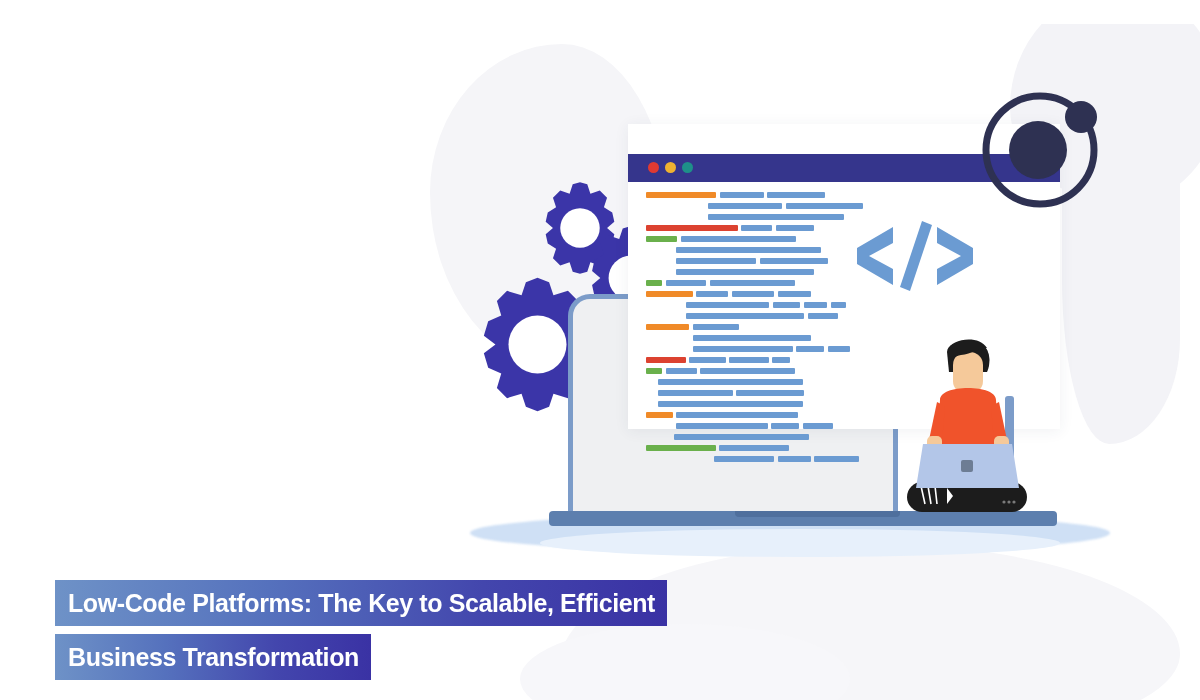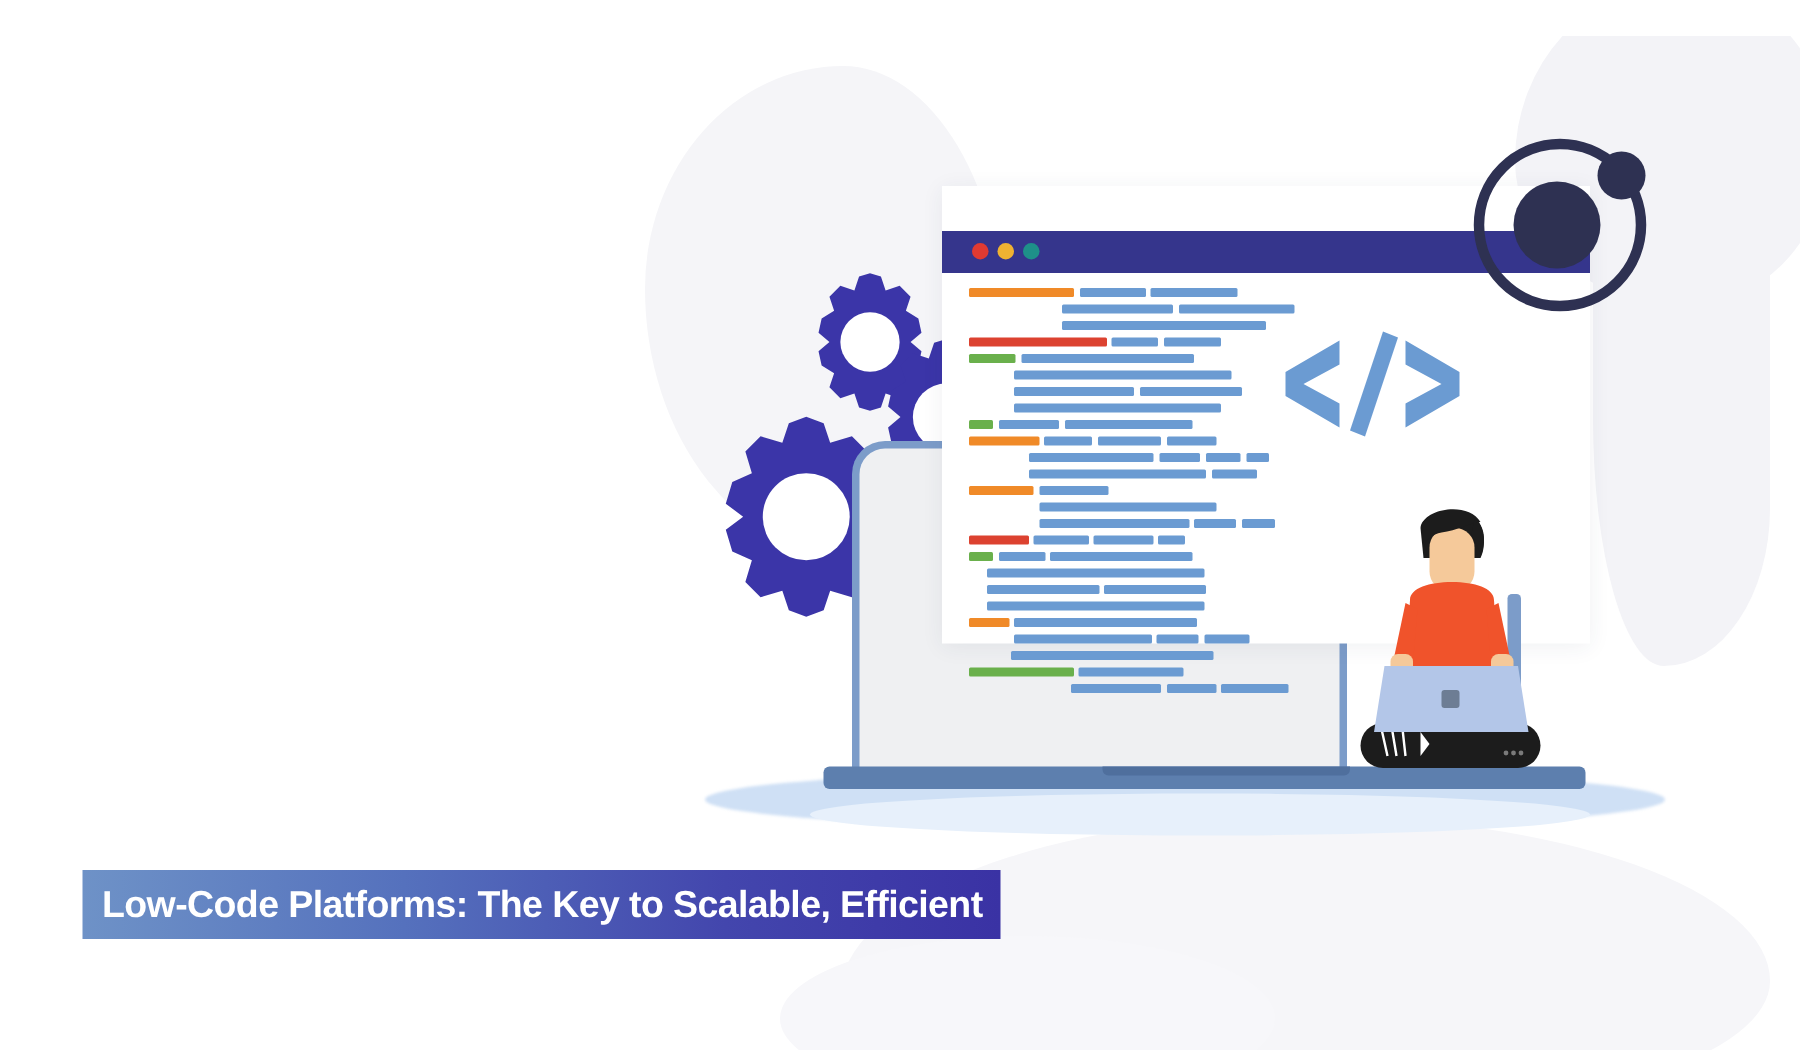--- a/index.html
+++ b/index.html
@@ -269,15 +269,16 @@
     <circle cx="109" cy="166" r="1.6" fill="#7a7a7a"></circle>
     <circle cx="114" cy="166" r="1.6" fill="#7a7a7a"></circle>
     <circle cx="119" cy="166" r="1.6" fill="#7a7a7a"></circle>
 
     <path d="M28 108 L117 108 L124 152 L21 152 Z" fill="#b3c6e8"></path>
     <rect x="66" y="124" width="12" height="12" rx="2" fill="#6d7d94"></rect>
   </svg>
 
   <div id="title-block">
     <div><span class="title-band" id="title-line-1">Low-Code Platforms: The Key to Scalable, Efficient</span></div>
+    <div id="title-row-2-wrap"><span class="title-band" id="title-line-2">Business Transformation</span></div>
   </div>
 
 </div>
 
 </body></html>

